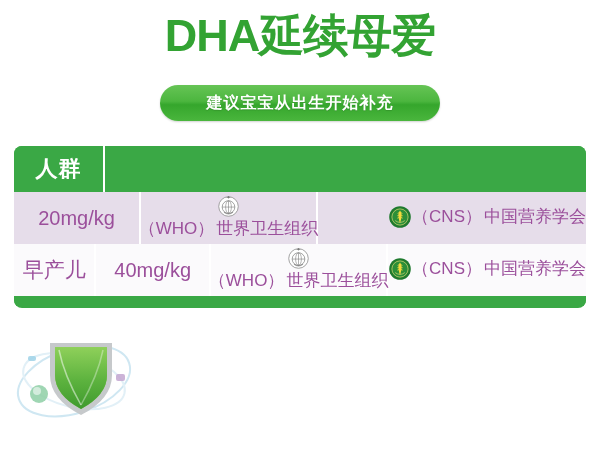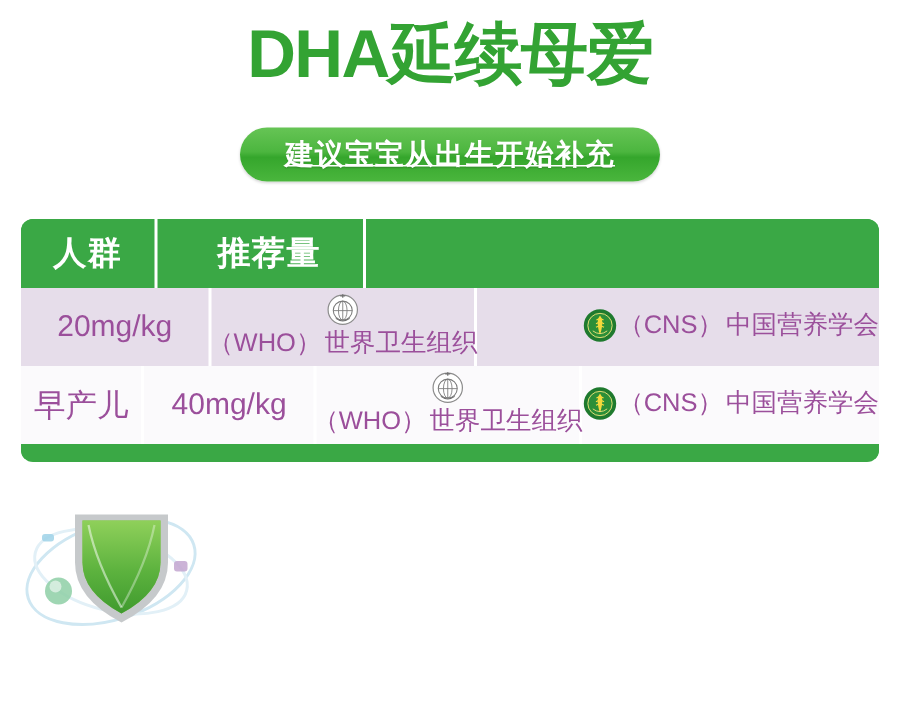--- a/index.html
+++ b/index.html
@@ -28,26 +28,25 @@
   .pill{
     position:absolute;left:160px;top:85px;
     width:280px;height:36px;
     border-radius:18px;
     background:linear-gradient(to bottom,#66c455 0%,#4cb63f 45%,#35a62c 55%,#4ab63d 100%);
     box-shadow:0 1px 2px rgba(0,0,0,0.18);
     display:flex;align-items:center;justify-content:center;
   }
   .pill-label{
     color:#ffffff;
-    font-size:19px;
+    font-size:16px;
     font-weight:bold;
     letter-spacing:1px;
     white-space:nowrap;
     text-shadow:0 1px 1px rgba(0,0,0,0.12);
-    text-decoration:underline;
   }
 
   
   .table{
     position:absolute;left:14px;top:146px;
     width:572px;height:162px;
     border-radius:8px;
     background:#3aa845;
     overflow:hidden;
     box-sizing:border-box;
@@ -115,21 +114,20 @@
   <div class="title">DHA延续母爱</div>
 
   <div class="pill">
     <span class="pill-label">建议宝宝从出生开始补充</span>
   </div>
 
   <div class="table">
 
     <div class="thead">
       <div class="th th-people">人群</div>
-      <div class="th th-amount">推荐量</div>
     </div>
 
     <div class="row row-1">
       <div class="cell c-amount">20mg/kg</div>
 
       <div class="cell c-org">
         <svg class="logo-who" viewBox="0 0 40 40">
           <circle cx="20" cy="20" r="17" fill="#ffffff" stroke="#8c8c8c" stroke-width="1.4"></circle>
           <circle cx="20" cy="21" r="11" fill="none" stroke="#7a7a7a" stroke-width="1.2"></circle>
           <ellipse cx="20" cy="21" rx="5" ry="11" fill="none" stroke="#7a7a7a" stroke-width="1"></ellipse>

